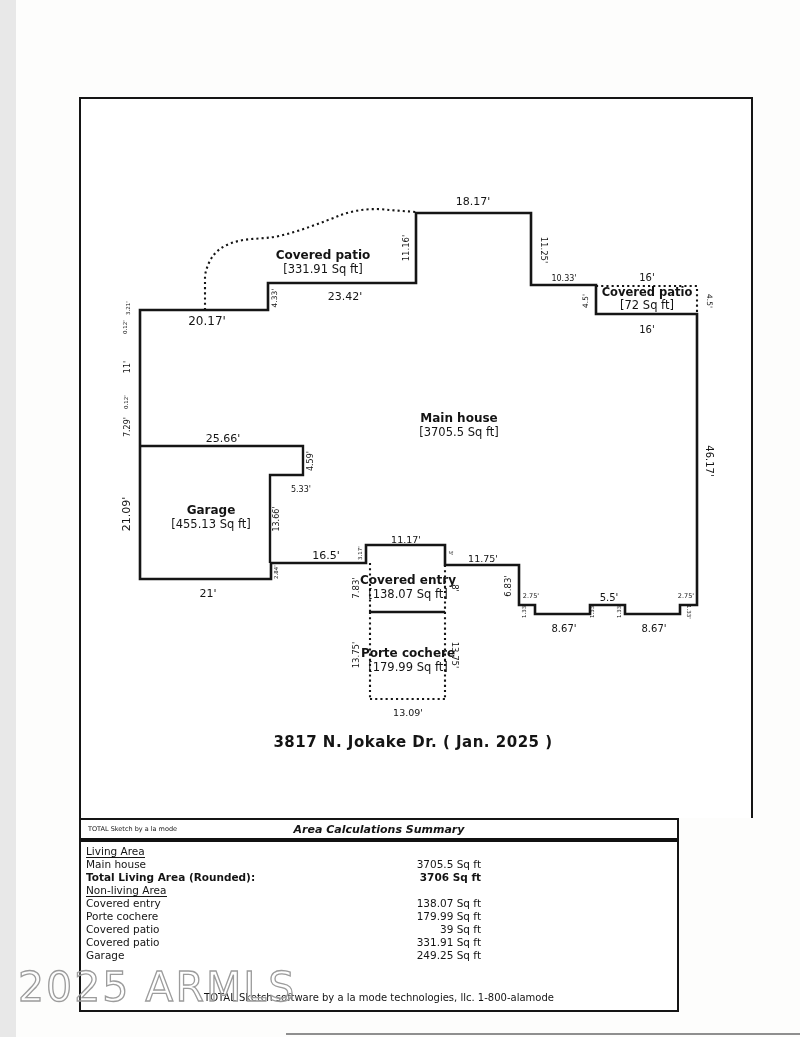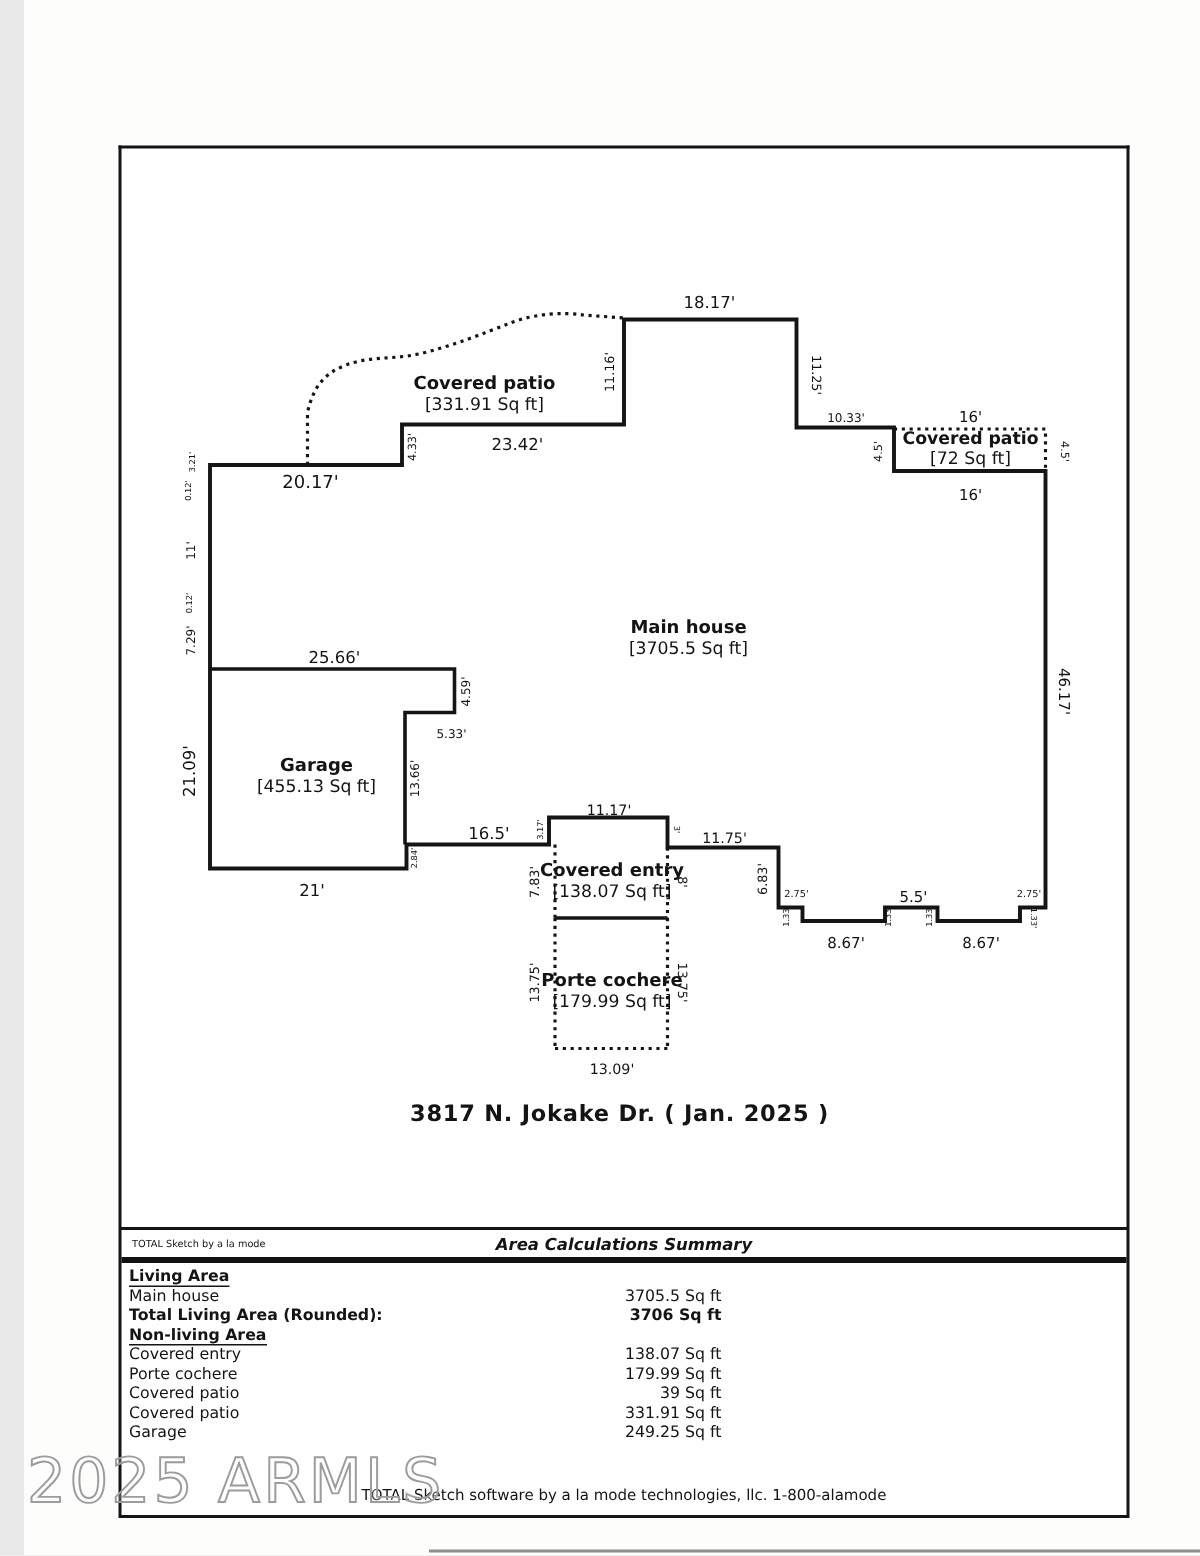--- a/index.html
+++ b/index.html
@@ -13,30 +13,30 @@
   .t5{font-size:5.5px}.t6{font-size:6.5px}.t75{font-size:7.5px}.t8{font-size:8px}
   .t85{font-size:8.5px}.t9{font-size:9.5px}.t10{font-size:10px}.t11{font-size:11px}.t12{font-size:12px}
   .area-n{font-size:12px;font-weight:700}
   .area-n-s{font-size:11.5px;font-weight:700}
   .area-v{font-size:11.5px}
   .plan-title{font-size:15px;font-weight:700;letter-spacing:.5px}
   .wall{fill:none;stroke:#151515;stroke-width:2.6;stroke-linejoin:miter}
   .wall-thin{fill:none;stroke:#151515;stroke-width:2.4}
   .dot{fill:none;stroke:#151515;stroke-width:2.1;stroke-dasharray:2.1 3.1}
   
-  .calc-box{position:absolute;left:63px;top:818px;width:674px;height:194px;
+  .calc-box{position:absolute;left:63px;top:818px;width:600px;height:194px;
             border:2px solid #151515;box-sizing:border-box;background:#fff;font-size:10.5px;}
   .calc-header{position:relative;height:18px;}
   .calc-brand{position:absolute;left:7px;top:5px;font-size:6.5px;}
   .calc-title{position:absolute;left:0;right:0;top:3px;text-align:center;font-weight:700;font-size:11px;font-style:italic;}
   .calc-band{height:4px;background:#111;margin:0 0 1px 0;}
   .calc-rows{position:relative;padding-top:2px;}
   .crow{position:relative;height:13px;line-height:13px;padding-left:5px;}
   .crow .cvalue{position:absolute;left:230px;width:170px;text-align:right;top:0;}
-  .crow.section .clabel{font-weight:700;border-bottom:1.5px solid #141414;display:inline-block;line-height:11px;}
+  .crow.section .clabel{font-weight:400;border-bottom:1.5px solid #141414;display:inline-block;line-height:11px;}
   .crow.boldrow .clabel,.crow.boldrow .cvalue{font-weight:700;}
   .calc-footer{position:absolute;left:0;right:0;bottom:7px;text-align:center;font-size:10px;}
   
   .watermark{position:absolute;left:2px;top:963px;font-size:41px;font-weight:400;letter-spacing:2px;
              color:rgba(255,255,255,0.25);-webkit-text-stroke:1.3px #9c9c9c;z-index:9;}
   .next-page-line{position:absolute;left:270px;top:1033px;width:530px;height:2px;background:#8f8f8f;}
 </style>
 </head>
 <body>
 

